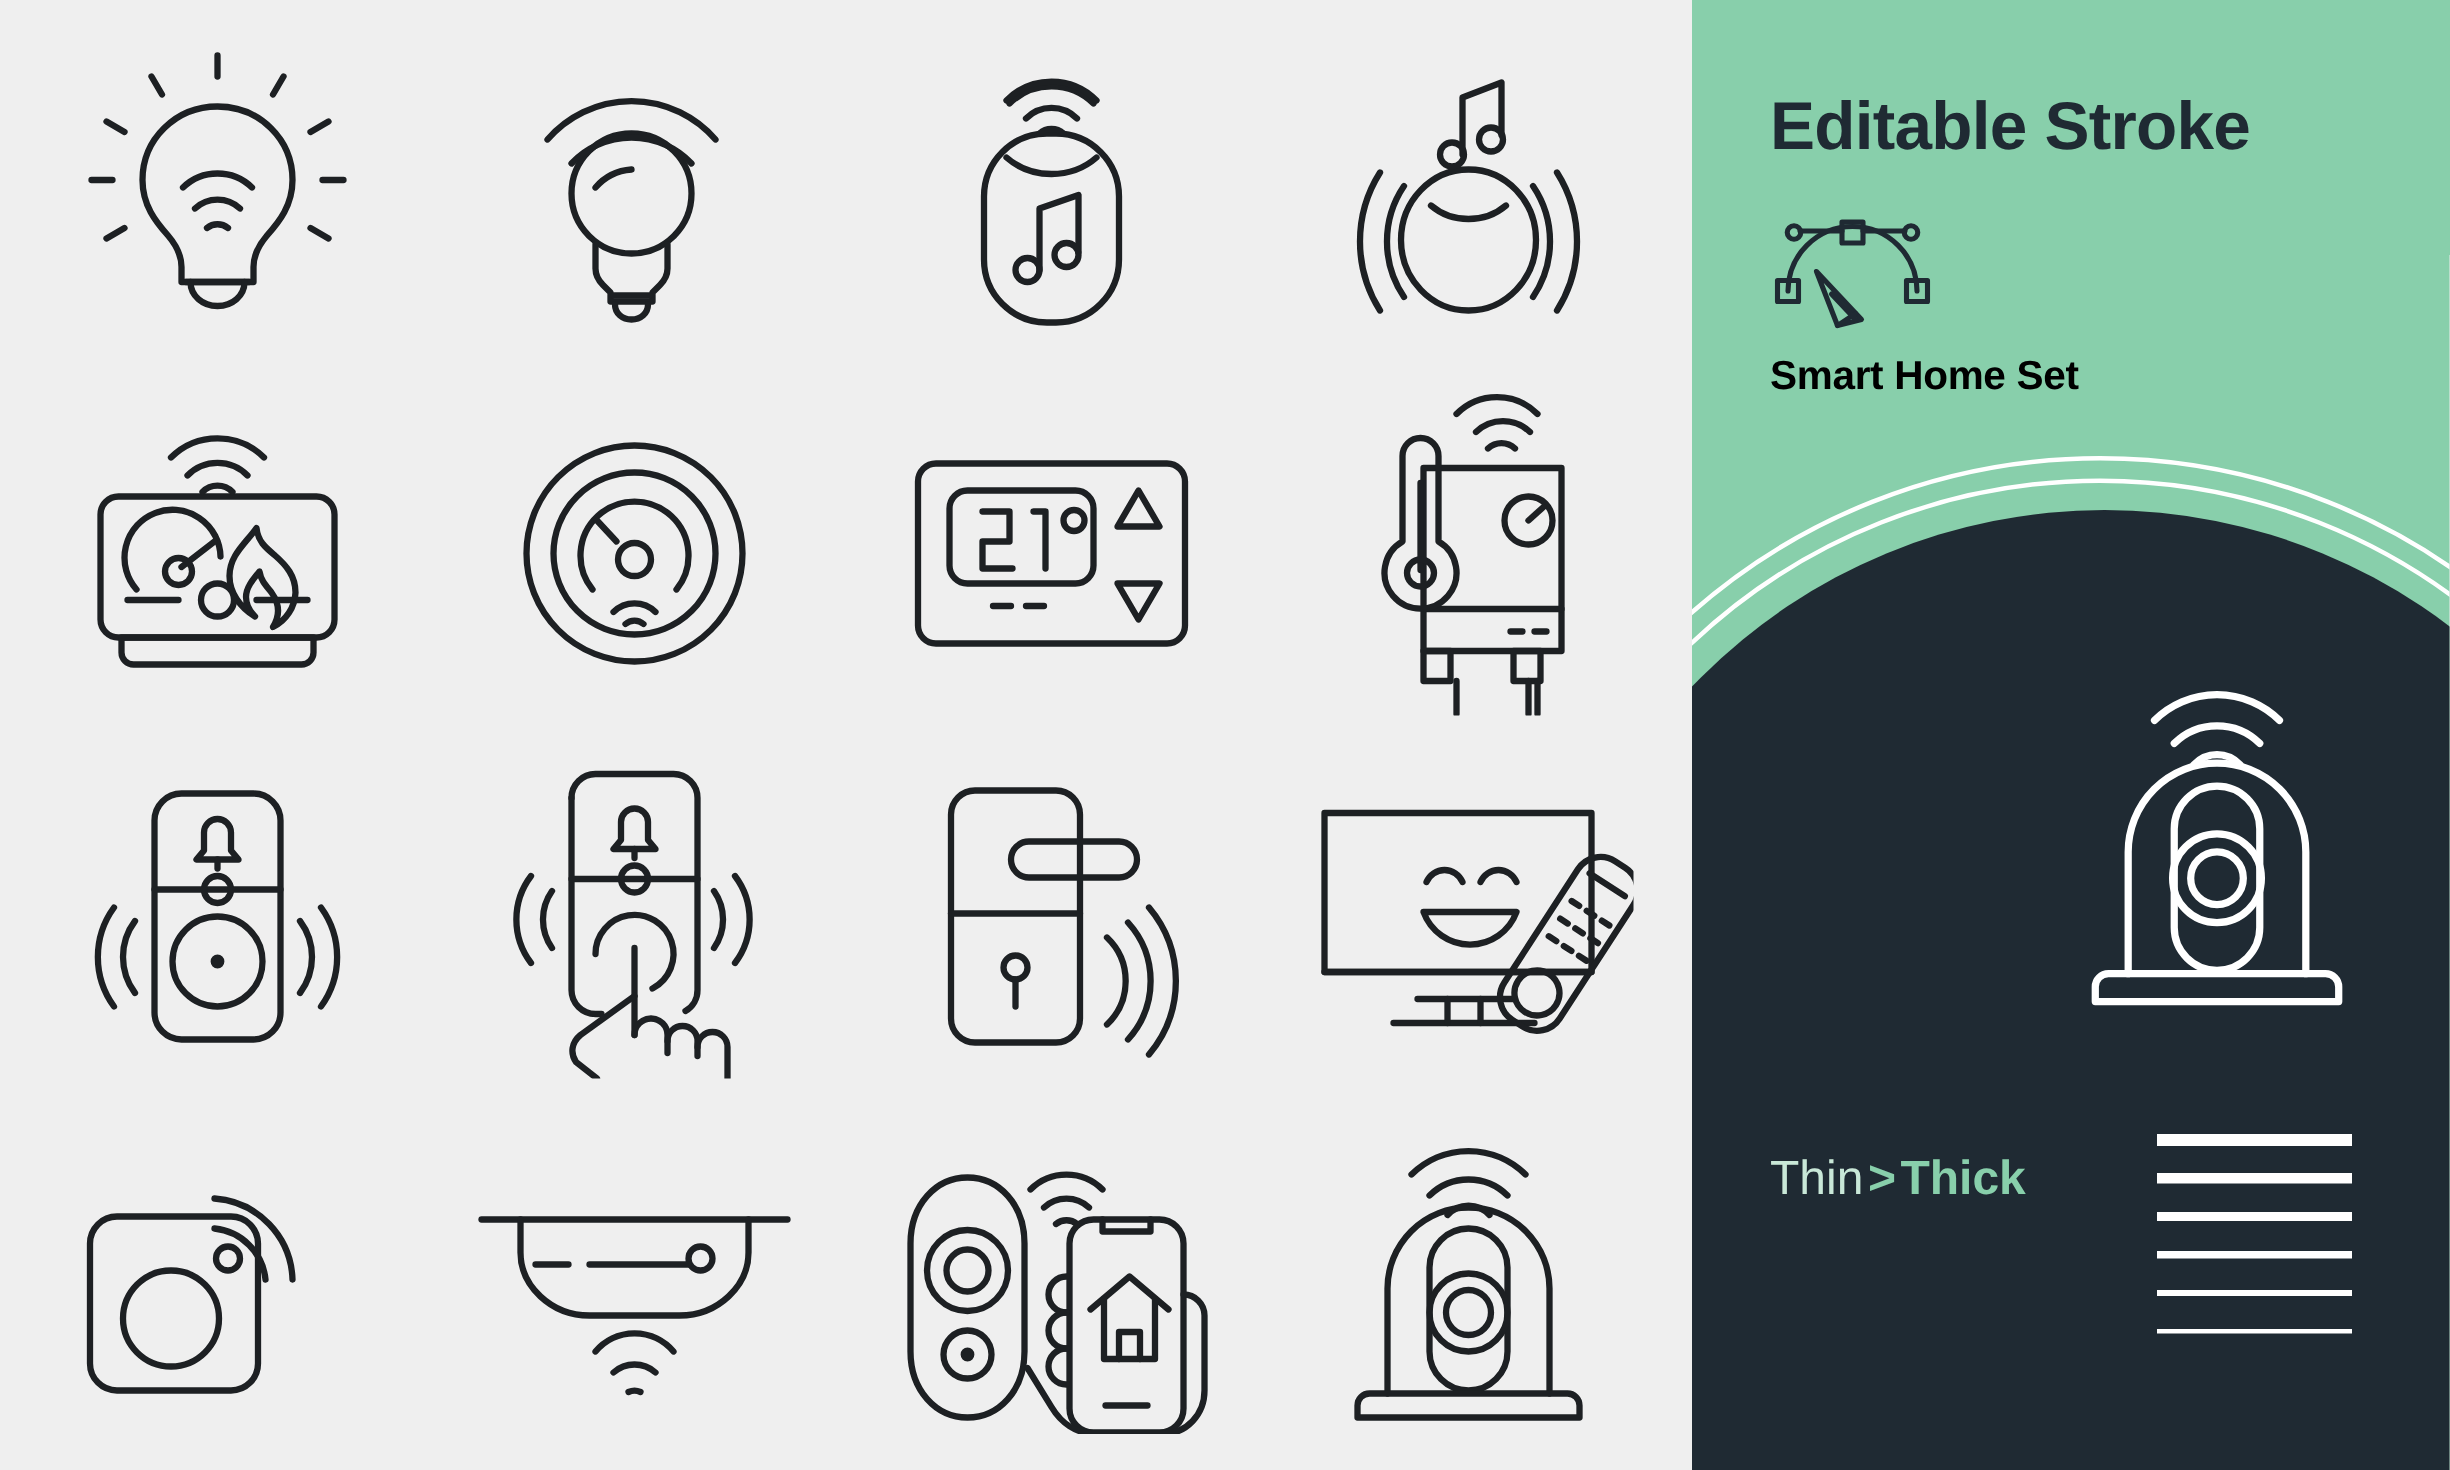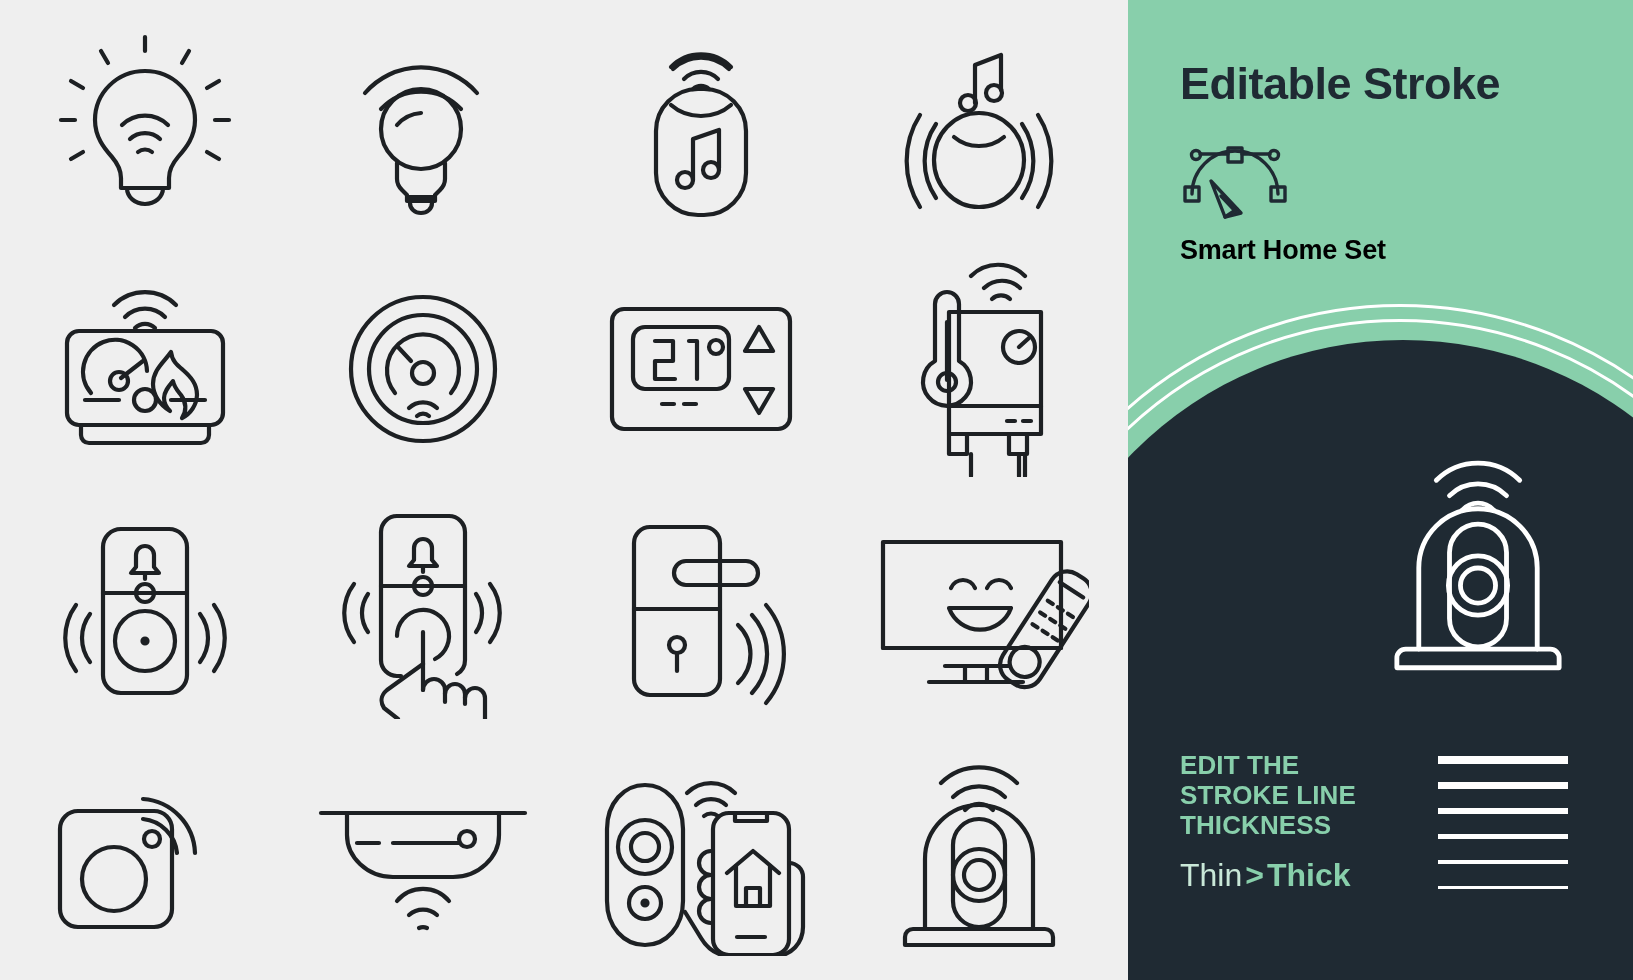--- a/index.html
+++ b/index.html
@@ -352,25 +352,20 @@
           <circle cx="100" cy="140" r="27"></circle>
           <circle cx="100" cy="140" r="16"></circle>
           <path d="M34 198h132a8 8 0 0 1 8 8v9H26v-9a8 8 0 0 1 8-8z"></path>
           <path d="M62 44a54 54 0 0 1 76 0"></path>
           <path d="M74 58a37 37 0 0 1 52 0"></path>
           <path d="M86 71a19 19 0 0 1 28 0"></path>
         </svg>
       </div>
 
       <div class="foot-block">
-        <div class="foot-head">
-          <div>EDIT THE</div>
-          <div>STROKE LINE</div>
-          <div>THICKNESS</div>
-        </div>
         <div class="foot-sub">
           <span class="thin">Thin</span><span class="gt">&gt;</span><span class="thick">Thick</span>
         </div>
       </div>
 
       <div class="lines">
           <div class="ln" style="height: 8px; margin-bottom: 18px;"></div>
           <div class="ln" style="height: 7px; margin-bottom: 19px;"></div>
           <div class="ln" style="height: 6px; margin-bottom: 20px;"></div>
           <div class="ln" style="height: 5px; margin-bottom: 21px;"></div>

